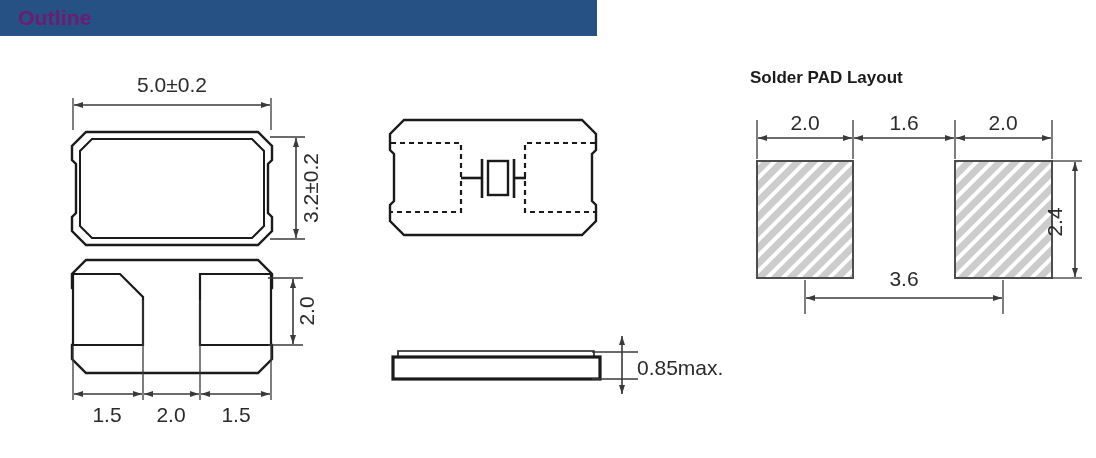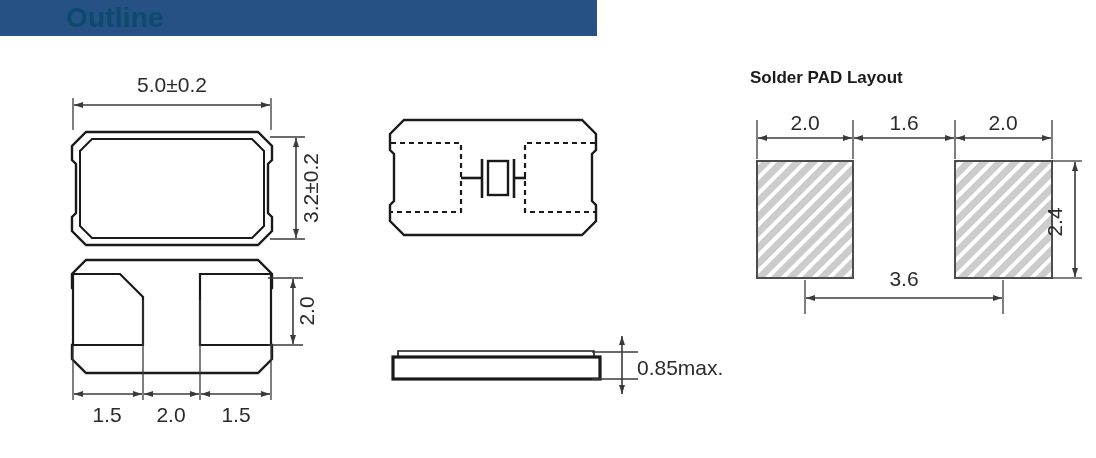--- a/index.html
+++ b/index.html
@@ -26,27 +26,26 @@
     left: 0;
     top: 0;
     width: 597px;
     height: 36px;
     background: #255184;
   }
   .header-title {
     position: absolute;
     left: 18px;
     top: 5px;
-    font-size: 28px;
+    font-size: 21px;
     font-weight: bold;
-    color: #0c4a6e;
+    color: #701a75;
     letter-spacing: 0.2px;
     line-height: 26px;
     white-space: nowrap;
-    margin-left: 48px;
   }
   .pad-section-title {
     position: absolute;
     left: 750px;
     top: 68px;
     font-size: 17px;
     font-weight: bold;
     color: #1a1a1a;
     white-space: nowrap;
   }

